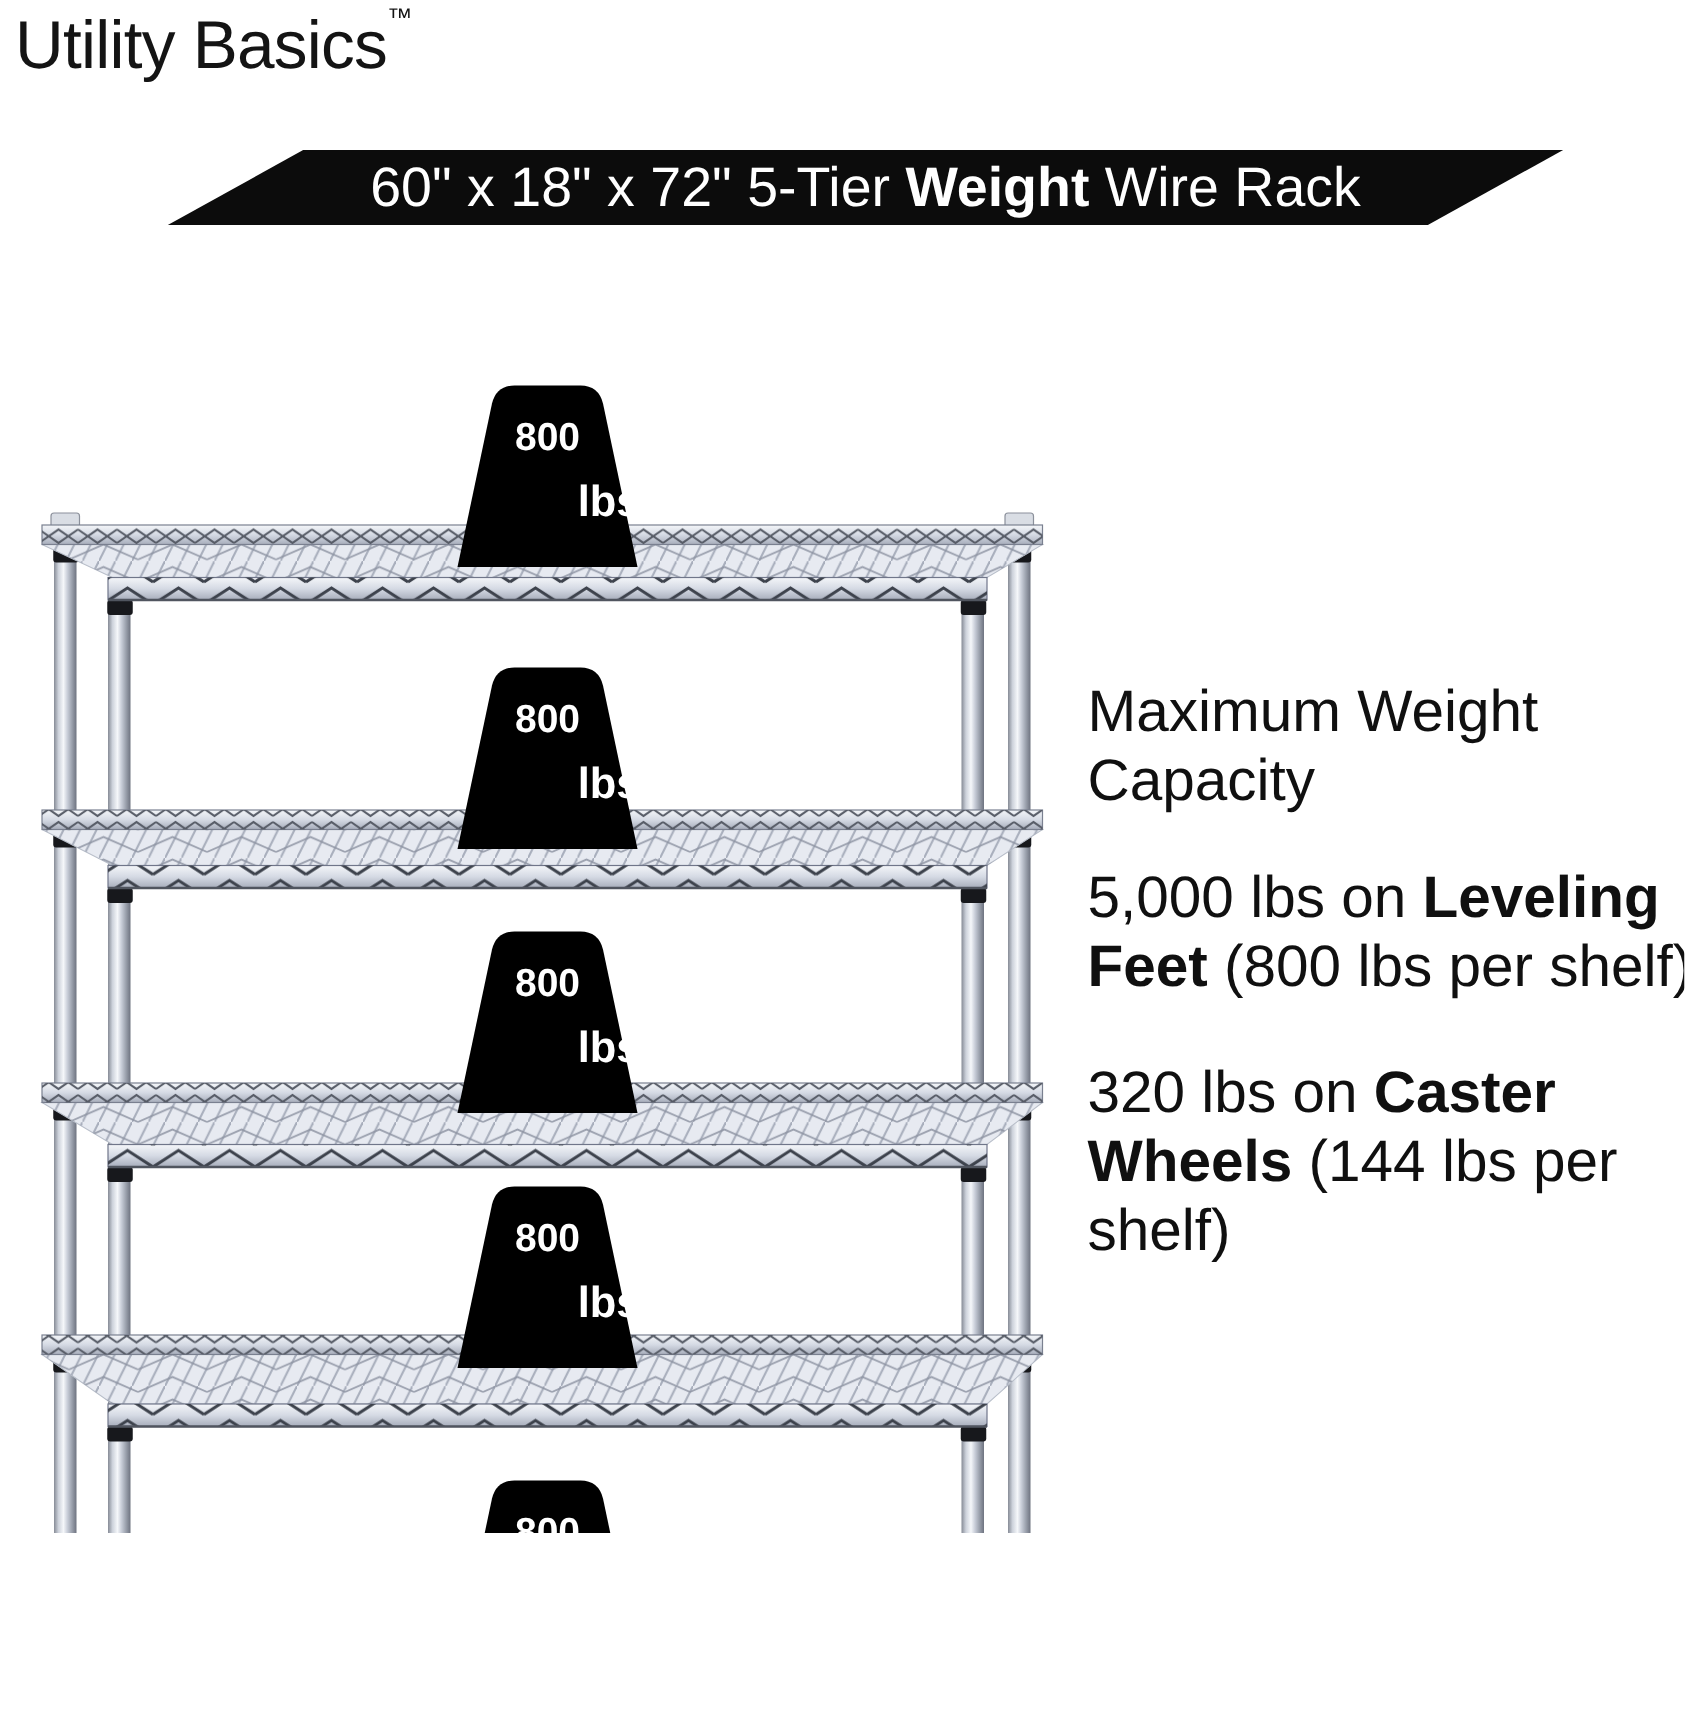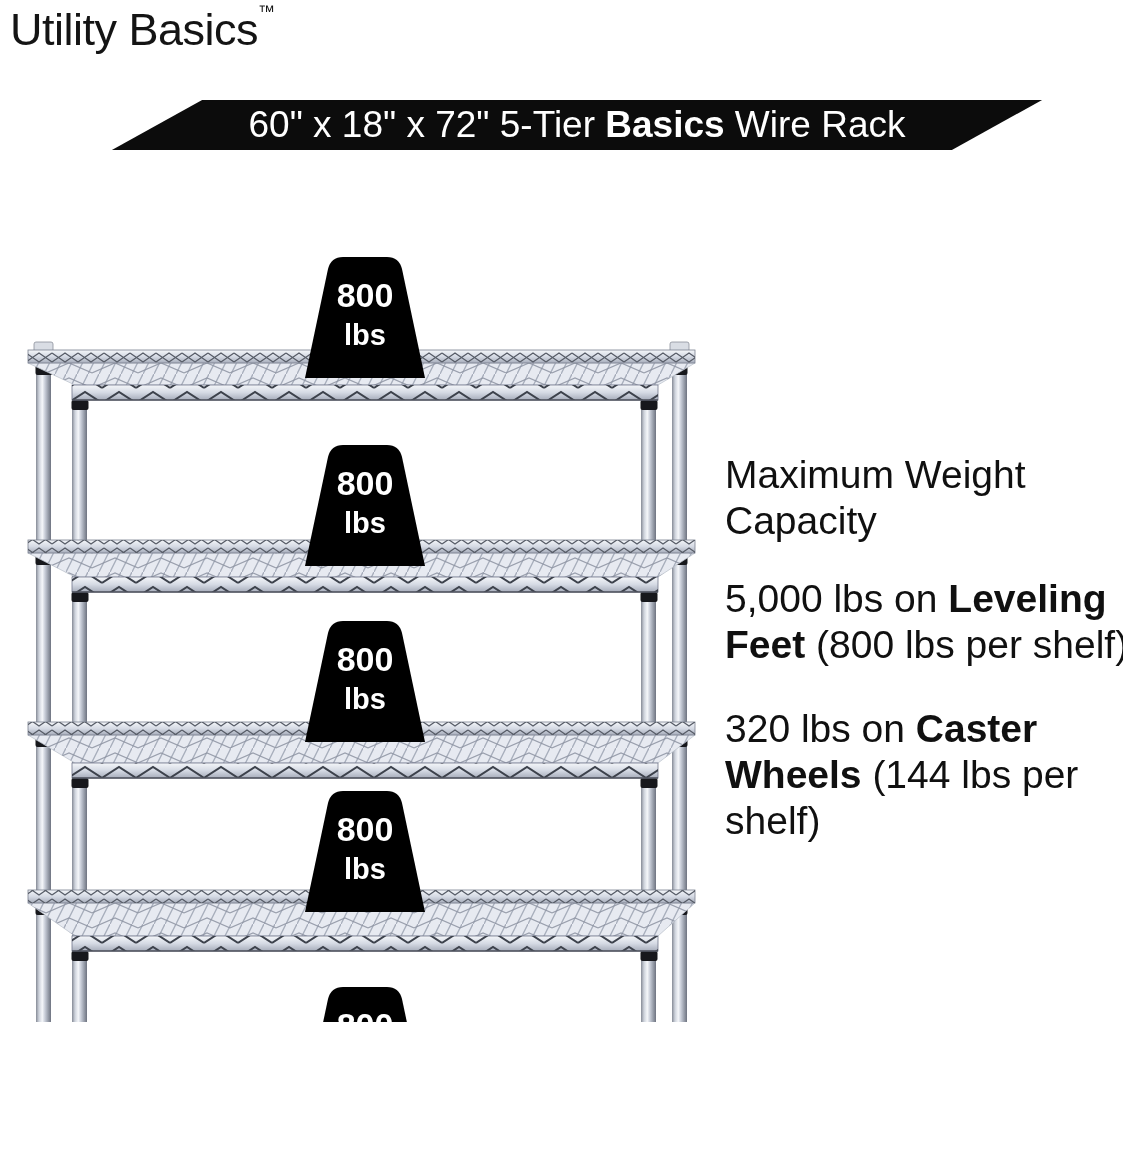--- a/index.html
+++ b/index.html
@@ -24,41 +24,41 @@
   
   .rack-svg{position:absolute;left:0;top:0;}
   .z1{z-index:1;} .z3{z-index:3;}
   
   .weight{position:absolute;left:303px;width:124px;height:123px;z-index:2;}
   .weight svg{position:absolute;inset:0;width:100%;height:100%;}
   .weight .w-val,.weight .w-unit{
     position:absolute;left:0;width:100%;text-align:center;color:#ffffff;
     font-weight:700;z-index:1;
   }
-  .weight .w-val{top:21px;font-size:34px;}
-  .weight .w-unit{top:64px;font-size:29px;}
+  .weight .w-val{top:21px;font-size:26px;}
+  .weight .w-unit{top:64px;font-size:29px;text-align:right;}
   
   .info{position:absolute;left:725px;top:452px;width:416px;font-size:39px;line-height:1.18;color:#101010;}
   .info h2{margin:0 0 32px 0;font-size:39px;font-weight:400;line-height:1.18;}
   .info p{margin:0 0 38px 0;}
   .info .bold{font-weight:700;}
 </style>
 </head>
 <body>
 
 <div id="stage">
 
   <div class="brand">
     <span>Utility Basics</span><sup>™</sup>
   </div>
 
   <div class="banner">
     <div class="banner-bg"></div>
     <div class="banner-text">
-      <span>60" x 18" x 72" 5-Tier </span><span class="bold">Basics</span><span> Wire Rack</span>
+      <span>60" x 18" x 72" 5-Tier </span><span class="bold">Weight</span><span> Wire Rack</span>
     </div>
   </div>
 
   <svg class="rack-svg z1" width="1123" height="1149" viewBox="0 0 1123 1149">
     <defs>
       <linearGradient id="postGradB" x1="0" y1="0" x2="1" y2="0">
         <stop offset="0" stop-color="#868b96"></stop>
           <stop offset="0.2" stop-color="#cdd2db"></stop>
         <stop offset="0.42" stop-color="#f5f7fa"></stop>
           <stop offset="0.6" stop-color="#c8cdd8"></stop>

